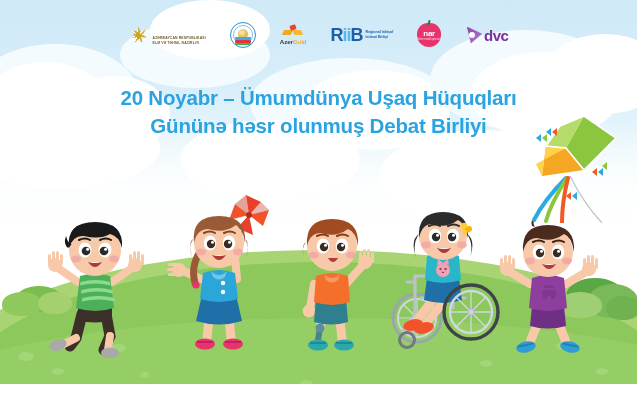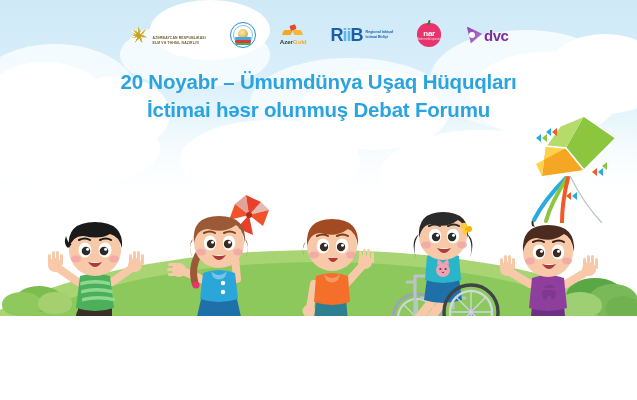--- a/index.html
+++ b/index.html
@@ -1,20 +1,20 @@
 <!DOCTYPE html>
 <html><head>
 <meta charset="utf-8">
 <style>
   html,body{margin:0;padding:0;background:#fff;}
   body{font-family:"Liberation Sans", sans-serif;}
 
   #poster{
     position:relative;
-    width:637px;height:316px;
+    width:637px;height:384px;
     overflow:hidden;
     background:linear-gradient(180deg,#cfe9f7 0%,#d8eefa 22%,#eaf7fc 40%,#f7fcfe 55%,#ffffff 66%);
   }
 
   
   .cloudlayer{position:absolute;left:0;top:0;width:637px;height:300px;overflow:hidden;}
   .cloud{position:absolute;background:#ffffff;border-radius:50%;}
   .cloudsoft{position:absolute;background:#f4fbfe;border-radius:50%;}
 
   
@@ -79,21 +79,21 @@
 
   .dvc{display:flex;align-items:center;gap:2px;}
   .dvc-mark{width:17px;height:17px;position:relative;}
   .dvc-mark .tri{position:absolute;inset:0;background:linear-gradient(135deg,#8e3fae,#b27fd0);
       clip-path:polygon(10% 0,100% 42%,34% 100%);border-radius:3px;}
   .dvc-mark .dot{position:absolute;left:4px;top:5px;width:6px;height:6px;border-radius:50%;background:#fff;}
   .dvc-w{font-size:15px;font-weight:bold;color:#7b2f9e;letter-spacing:-.5px;line-height:15px;}
 
   
   .title{
-    position:absolute;left:0;top:68px;width:637px;text-align:center;z-index:35;
+    position:absolute;left:0;top:84px;width:637px;text-align:center;z-index:35;
     font-size:20.5px;font-weight:bold;line-height:28px;color:#2aa3e0;letter-spacing:-.2px;
   }
   .title .l2{display:block;}
 
   
   .kite{position:absolute;left:506px;top:108px;width:131px;height:115px;z-index:30;}
 
   
   .hill-back{
     position:absolute;left:-60px;top:250px;width:760px;height:260px;border-radius:50% 50% 0 0;
@@ -193,21 +193,21 @@
           <div class="tri"></div>
           <div class="dot"></div>
         </div>
       <div class="dvc-w" data-name="logo-dvc-wordmark">dvc</div>
     </div>
 
   </div>
 
   <div class="title" data-name="poster-title">
     <span data-name="poster-title-line1">20 Noyabr – Ümumdünya Uşaq Hüquqları</span>
-    <span class="l2" data-name="poster-title-line2">İctimai həsr olunmuş Debat Forumu</span>
+    <span class="l2" data-name="poster-title-line2">Gününə həsr olunmuş Debat Birliyi</span>
   </div>
 
   <div class="hill-back" data-name="hill-back"></div>
   <div class="hill-main" data-name="hill-main"></div>
 
   <div class="bush" style="left:16px;top:286px;width:46px;height:26px;background:#7bbd4e;" data-name="bush-shape"></div>
   <div class="bush" style="left:2px;top:292px;width:40px;height:24px;background:#8fc95e;" data-name="bush-shape"></div>
   <div class="bush" style="left:38px;top:292px;width:34px;height:22px;background:#a6d06f;" data-name="bush-shape"></div>
 
   <div class="bush" style="left:566px;top:278px;width:58px;height:36px;background:#5aa845;" data-name="bush-shape"></div>

